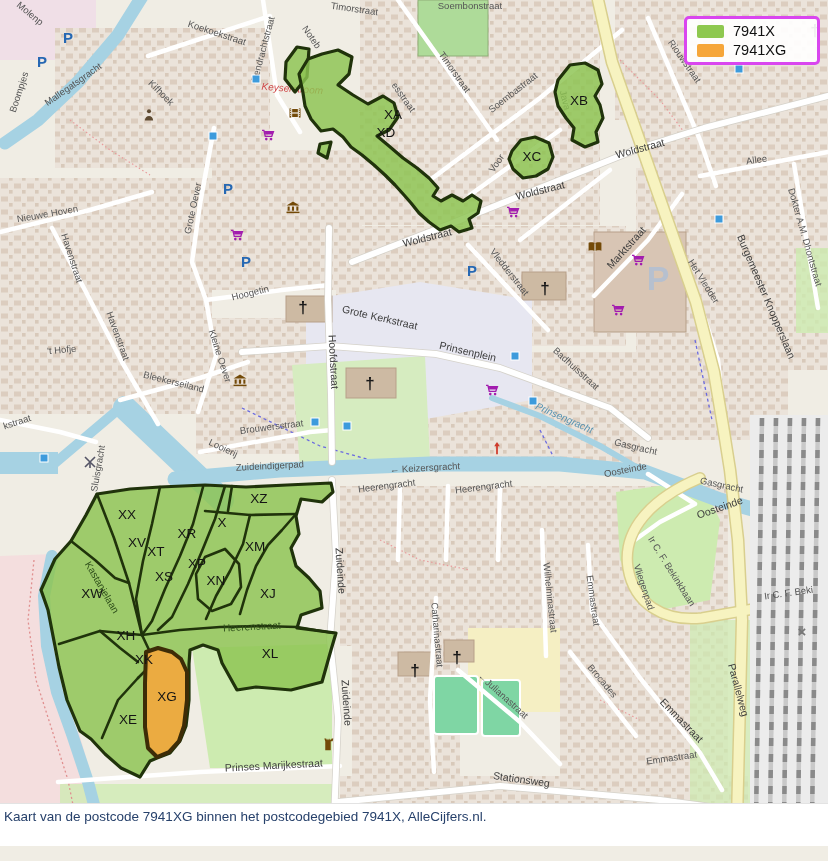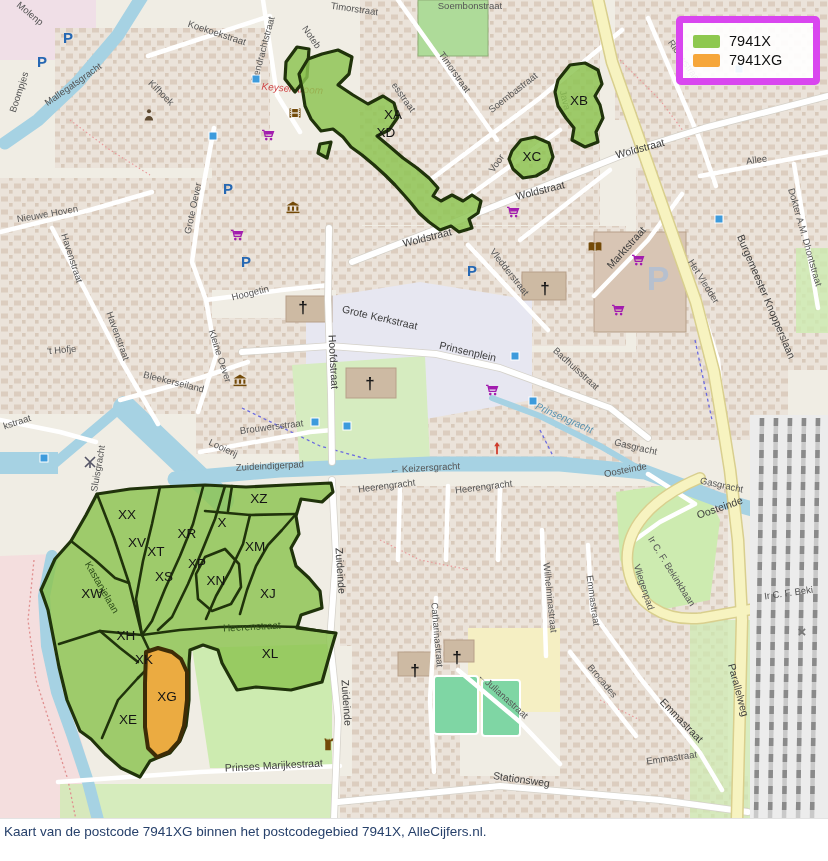--- a/index.html
+++ b/index.html
@@ -9,25 +9,25 @@
   .lb-s{font-size:9.5px;fill:#555;}
   .lb-S{font-size:10.5px;fill:#3d3d3d;}
   .lb-w{font-size:10px;fill:#5591b0;font-style:italic;}
   .lb-r{font-size:10px;fill:#cf4a4a;font-style:italic;}
   .lb-g{font-size:10px;fill:#2f4f1b;}
   .rgl{font-size:13.5px;fill:#141414;}
   .pc-green{fill:var(--pcfill,#8dc452);fill-opacity:.83;stroke:var(--pcstroke,#20330b);stroke-width:3.2;stroke-linejoin:round;}
   .pc-div{fill:none;stroke:var(--pcstroke,#20330b);stroke-width:2.6;stroke-linejoin:round;stroke-linecap:round;}
   .pc-orange{fill:var(--ogfill,#efa93f);fill-opacity:.95;stroke:var(--ogstroke,#3d2c07);stroke-width:4;stroke-linejoin:round;}
   .legend{position:absolute;top:16px;right:8px;width:110px;background:rgba(255,255,255,.92);
-          border:7px solid #d946ef;border-radius:5px;padding:7px 10px;z-index:5;margin-left:20px;}
+          border:3px solid #d946ef;border-radius:5px;padding:1px 10px;z-index:5;margin-left:20px;}
   .legend-row{display:flex;align-items:center;gap:9px;margin:3px 0;}
   .legend-swatch{width:27px;height:13px;border-radius:2px;flex:0 0 auto;}
   .legend-label{font-size:14.5px;color:#111;}
-  .caption{position:absolute;left:0;right:0;bottom:0;height:43px;background:#fff;
+  .caption{position:absolute;left:0;right:0;bottom:15px;height:43px;background:#fff;
            border-top:1px solid #e3e3e3;padding:3px 4px 0 4px;box-sizing:border-box;z-index:5;}
   .caption div{font-size:13.5px;color:#27416b;line-height:19px;white-space:nowrap;}
 </style>
 </head>
 <body>
 
 <div class="stage">
 
 <svg id="map" width="828" height="820" viewBox="0 0 828 820">
   <defs>

